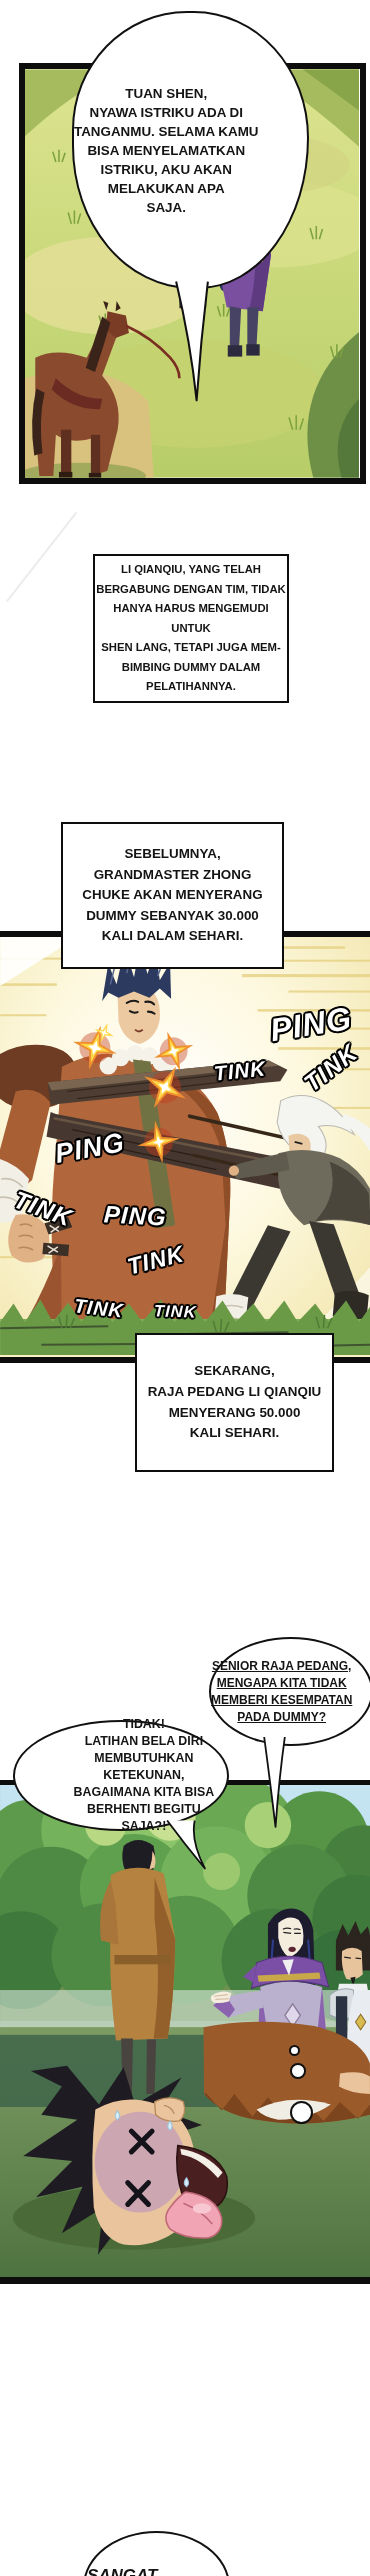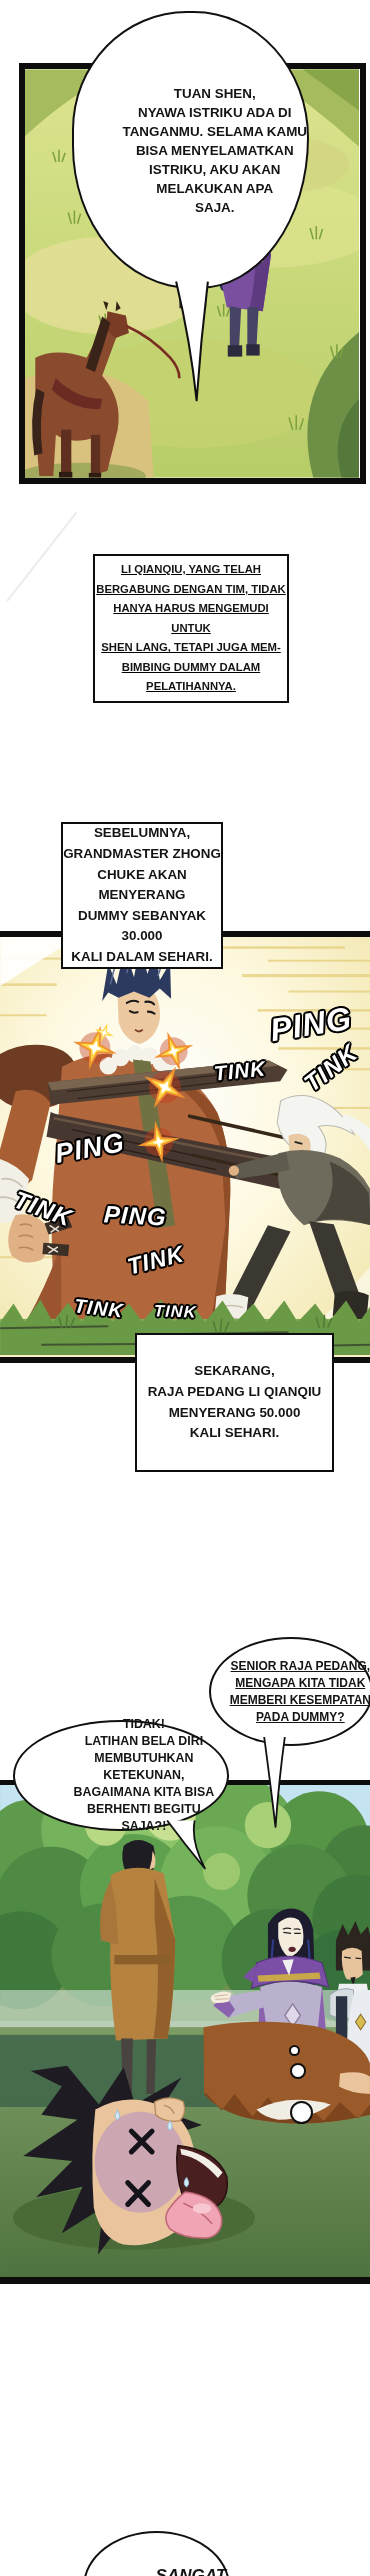--- a/index.html
+++ b/index.html
@@ -12,21 +12,21 @@
   .panel{position:absolute;background:#fff;box-sizing:border-box;border:6.2px solid #0d0d0d;}
   .panel-bleed{position:absolute;box-sizing:border-box;border-left:none;border-right:none;}
 
   
   .nbox{position:absolute;background:#fff;border:2.6px solid #0d0d0d;box-sizing:border-box;
         display:flex;align-items:center;justify-content:center;}
   .nbox .txt{white-space:pre-line;text-align:center;font-weight:bold;color:#141414;}
 
   
   .bubble{position:absolute;background:#fff;border:2.1px solid #111;box-sizing:border-box;
-          display:flex;align-items:center;justify-content:flex-end;}
+          display:flex;align-items:center;justify-content:flex-start;}
   .bubble .txt{white-space:pre-line;text-align:center;font-weight:bold;color:#141414;}
   .thought .txt{font-style:italic;}
   .tcircle{position:absolute;background:#fff;border:2.1px solid #111;border-radius:50%;box-sizing:border-box;}
 
   
   .sfx{position:absolute;font-weight:900;font-style:italic;color:#fff;letter-spacing:1px;
        text-shadow:-1.5px -1.5px 0 #000,1.5px -1.5px 0 #000,-1.5px 1.5px 0 #000,1.5px 1.5px 0 #000,
                    -2.1px 0 0 #000,2.1px 0 0 #000,0 -2.1px 0 #000,0 2.1px 0 #000;}
   .sfx-0{left:270px;top:1006px;font-size:32px;transform:rotate(-9deg);}
   .sfx-1{left:214px;top:1059px;font-size:20.6px;transform:rotate(-6deg);}
@@ -137,30 +137,30 @@
 TANGANMU. SELAMA KAMU
 BISA MENYELAMATKAN
 ISTRIKU, AKU AKAN
 MELAKUKAN APA
 SAJA.</div>
   </div>
   <svg class="abs" style="left:170px;top:281px;" width="43" height="124" viewBox="0 0 84 240">
     <path d="M12,0 Q40,118 52,232 Q60,116 74,0" fill="#fff" stroke="#111" stroke-width="4" stroke-linejoin="round"></path>
   </svg>
 
-  <div class="nbox" style="left:93px;top:554px;width:196px;height:149px;text-decoration:underline;">
+  <div class="nbox" style="left:93px;top:554px;width:196px;height:149px;">
     <div class="txt" style="font-size:11.3px;line-height:19.6px;">LI QIANQIU, YANG TELAH
 BERGABUNG DENGAN TIM, TIDAK
 HANYA HARUS MENGEMUDI UNTUK
 SHEN LANG, TETAPI JUGA MEM-
 BIMBING DUMMY DALAM
 PELATIHANNYA.</div>
   </div>
 
-  <div class="nbox" style="left:61px;top:822px;width:162px;height:147px;z-index:3;">
+  <div class="nbox" style="left:61px;top:822px;width:223px;height:147px;z-index:3;">
     <div class="txt" style="font-size:13.4px;line-height:20.6px;">SEBELUMNYA,
 GRANDMASTER ZHONG
 CHUKE AKAN MENYERANG
 DUMMY SEBANYAK 30.000
 KALI DALAM SEHARI.</div>
   </div>
 
   <div class="panel-bleed" style="left:0;top:931px;width:371px;height:432px;border-top:6.7px solid #0d0d0d;border-bottom:6.7px solid #0d0d0d;background:#f8f1c6;">
     <svg width="371" height="418" viewBox="0 0 720 812">
       <defs>

